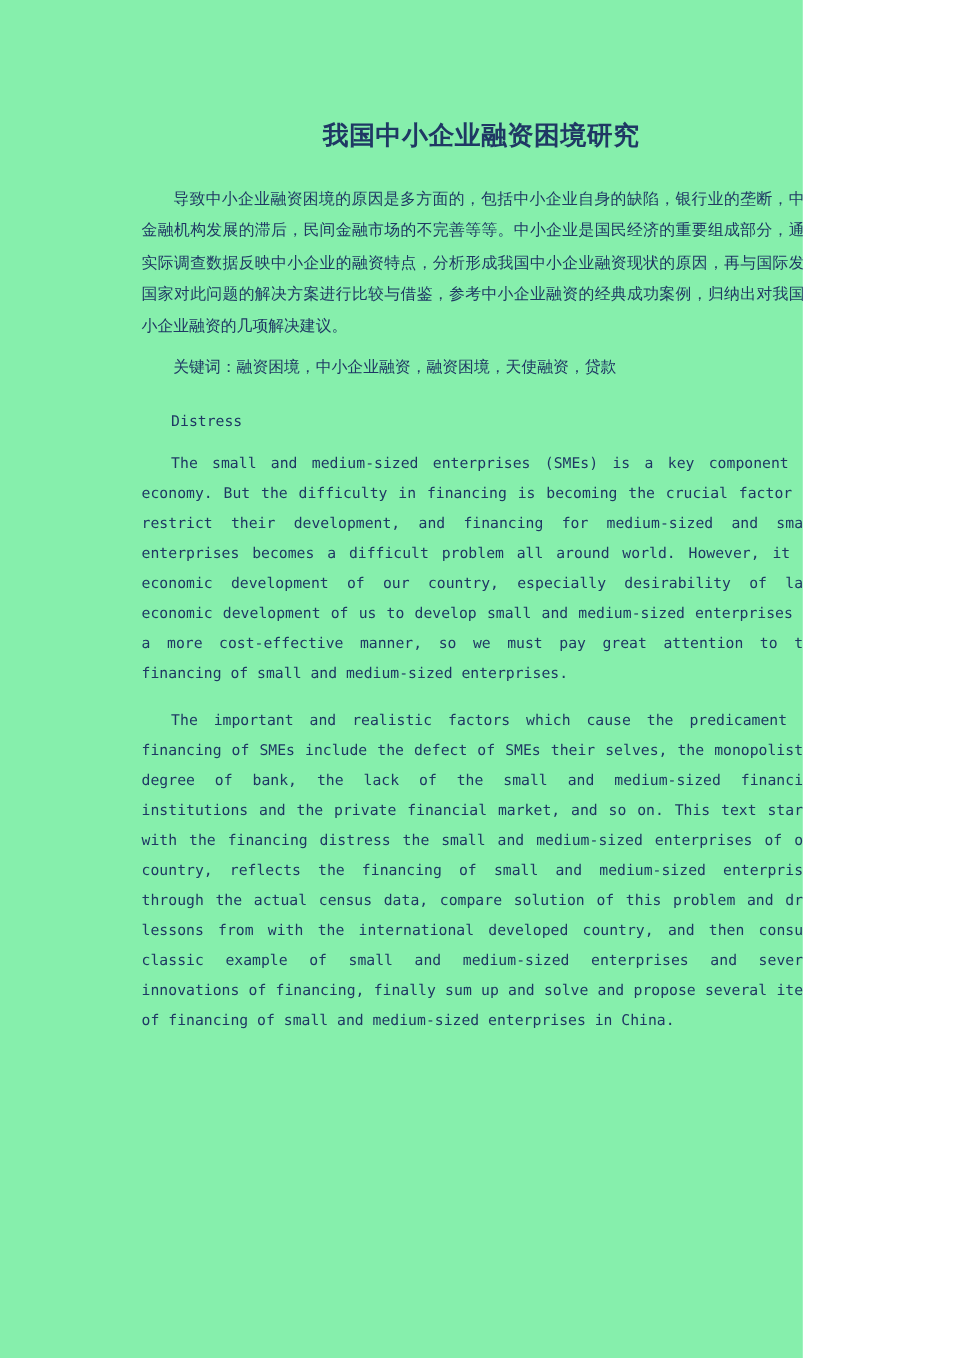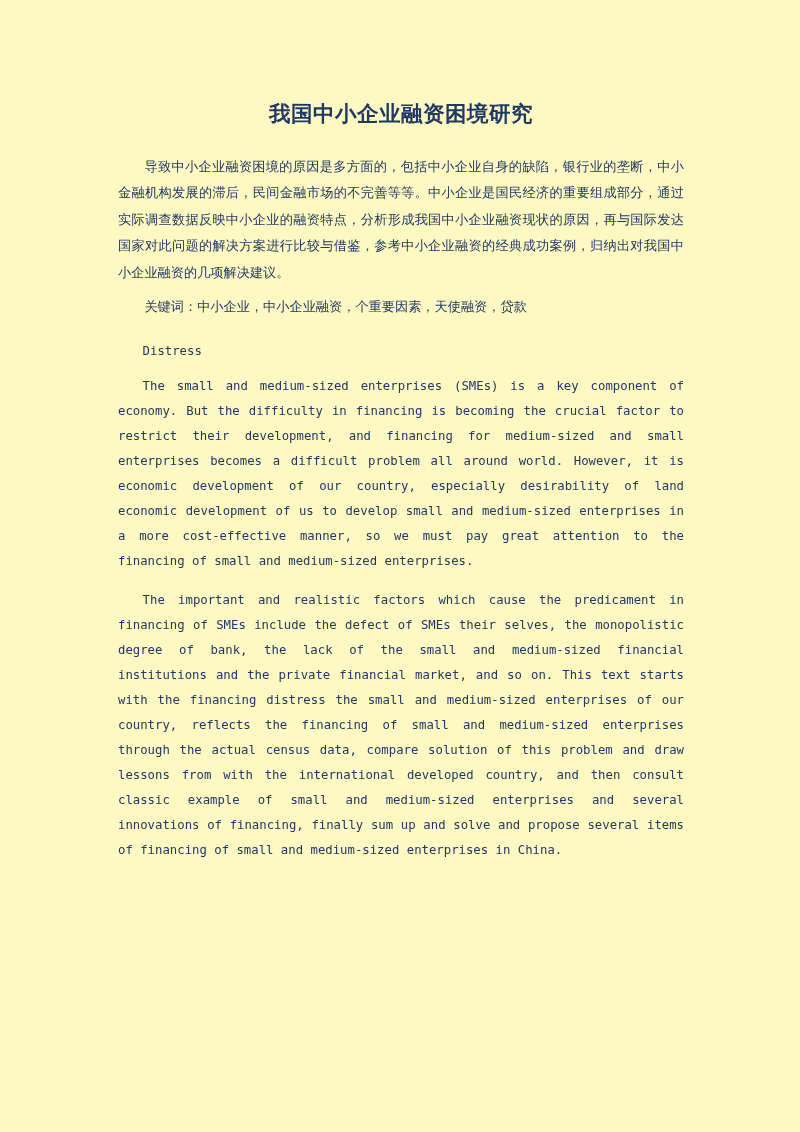--- a/index.html
+++ b/index.html
@@ -8,23 +8,23 @@
     background: #ffffff;
   }
   body {
     width: 800px;
     height: 1132px;
     font-family: "Liberation Serif", serif;
     color: #1f3864;
   }
   .page {
     position: relative;
-    width: 800px;
+    width: 669px;
     height: 1132px;
-    background: #fef9c3;
+    background: #86efac;
     box-sizing: border-box;
     padding: 0;
     overflow: hidden;
   }
   .content {
     position: absolute;
     left: 118px;
     top: 100px;
     width: 566px;
   }
@@ -75,21 +75,21 @@
 <div class="page">
   <div class="content">
 
     <h1 class="doc-title">我国中小企业融资困境研究</h1>
 
 
     <p class="p-cn indent">导致中小企业融资困境的原因是多方面的，包括中小企业自身的缺陷，银行业的垄断，中小金融机构发展的滞后，民间金融市场的不完善等等。中小企业是国民经济的重要组成部分，通过实际调查数据反映中小企业的融资特点，分析形成我国中小企业融资现状的原因，再与国际发达国家对此问题的解决方案进行比较与借鉴，参考中小企业融资的经典成功案例，归纳出对我国中小企业融资的几项解决建议。</p>
 
     <div class="gap-sm"></div>
 
-    <p class="p-cn indent">关键词：中小企业，中小企业融资，个重要因素，天使融资，贷款</p>
+    <p class="p-cn indent">关键词：融资困境，中小企业融资，融资困境，天使融资，贷款</p>
 
     <div class="gap-sm"></div>
 
 
     <div class="gap-md"></div>
 
     <p class="p-en indent">Distress</p>
 
     <div class="gap-md"></div>
 

